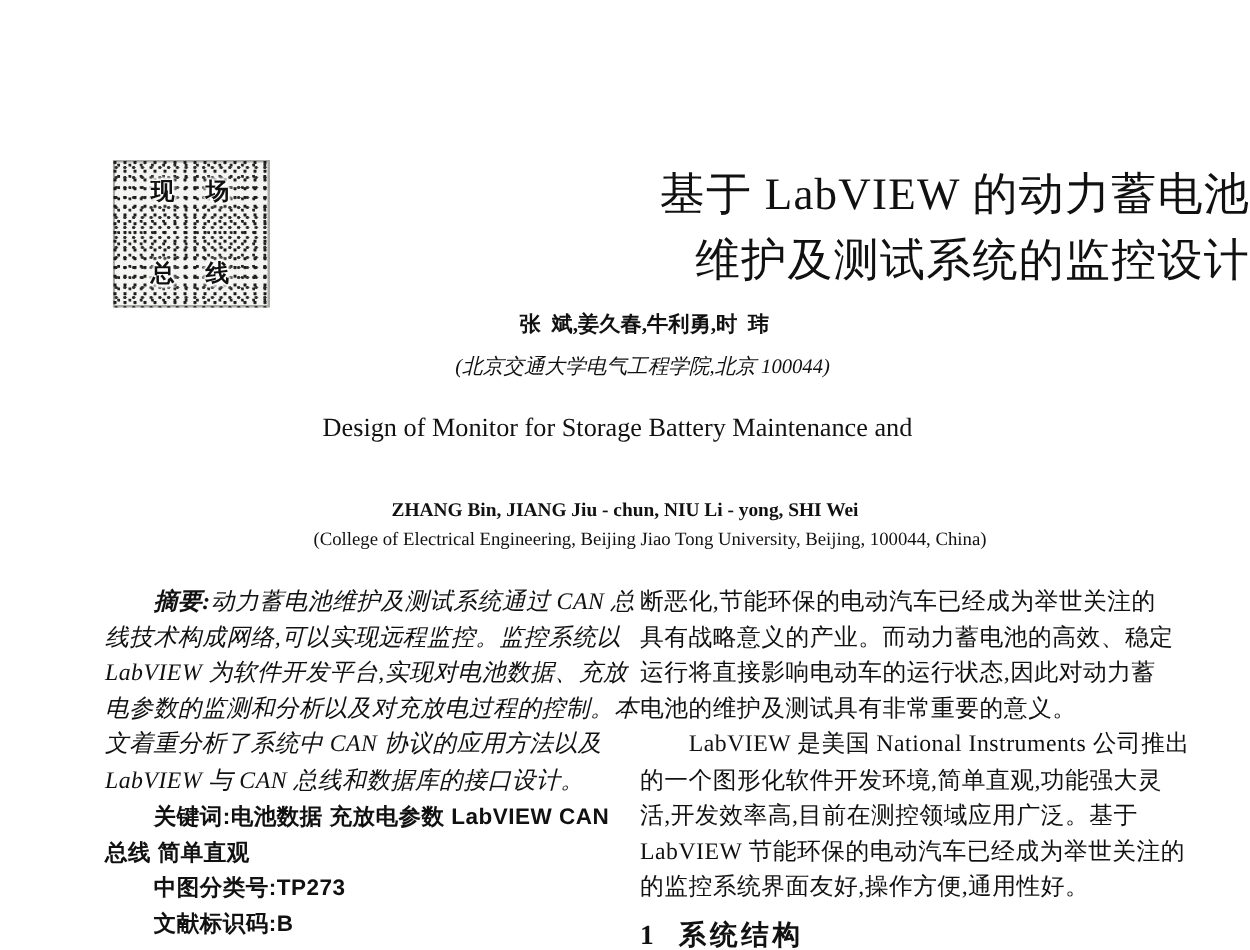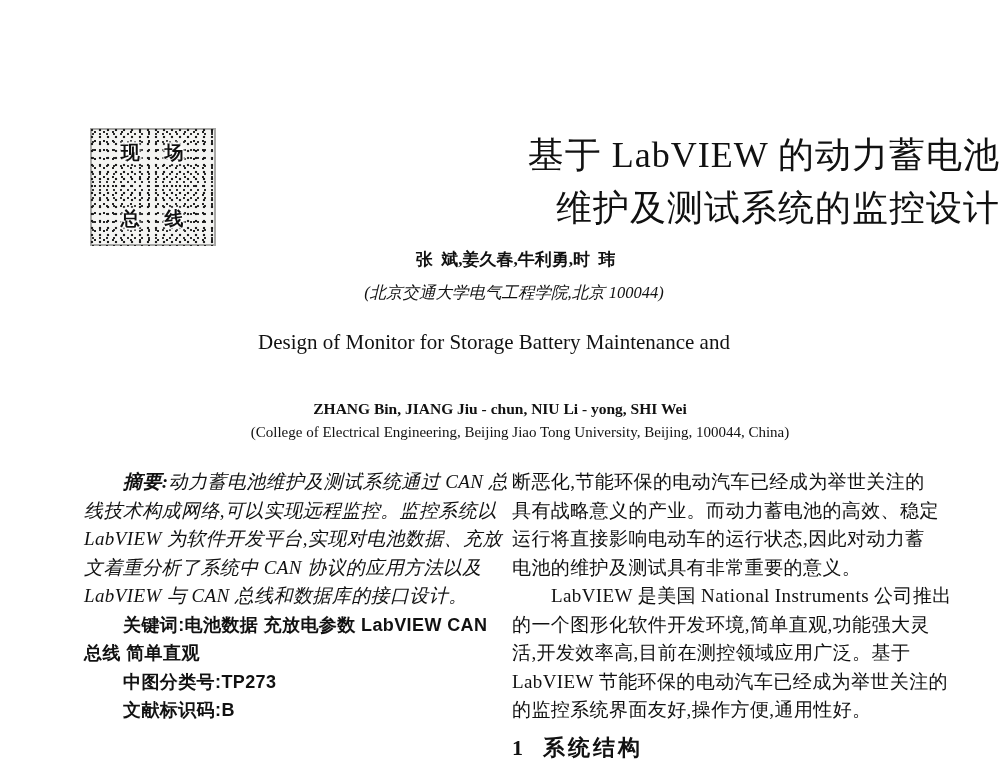--- a/index.html
+++ b/index.html
@@ -153,20 +153,21 @@
 
   <div class="en-title l1">Design of Monitor for Storage Battery Maintenance and</div>
 
   <div class="en-authors">ZHANG Bin, JIANG Jiu - chun, NIU Li - yong, SHI Wei</div>
   <div class="en-affil">(College of Electrical Engineering, Beijing Jiao Tong University, Beijing, 100044, China)</div>
 
   <div class="col left">
     <div class="ln kaiti indent"><span class="lbl">摘要:</span><span>动力蓄电池维护及测试系统通过 CAN 总</span></div>
     <div class="ln kaiti">线技术构成网络,可以实现远程监控。监控系统以</div>
     <div class="ln kaiti">LabVIEW 为软件开发平台,实现对电池数据、充放</div>
+    <div class="ln kaiti">电参数的监测和分析以及对充放电过程的控制。本</div>
     <div class="ln kaiti">文着重分析了系统中 CAN 协议的应用方法以及</div>
     <div class="ln kaiti">LabVIEW 与 CAN 总线和数据库的接口设计。</div>
     <div class="ln hei indent"><span class="lbl">关键词:</span><span>电池数据 充放电参数 LabVIEW CAN</span></div>
     <div class="ln hei">总线 简单直观</div>
     <div class="ln hei indent">中图分类号:TP273</div>
     <div class="ln hei indent">文献标识码:B</div>
   </div>
 
   <div class="col right">
     <div class="ln">断恶化,节能环保的电动汽车已经成为举世关注的</div>

